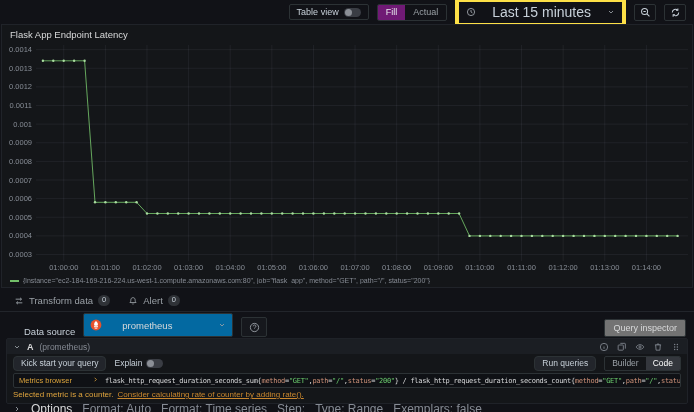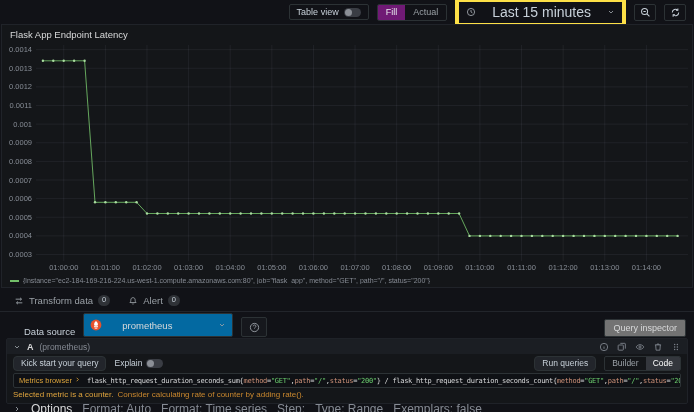--- a/index.html
+++ b/index.html
@@ -66,26 +66,26 @@
   .qicons{margin-left:auto;display:flex;gap:8px;color:#868b94;align-items:center}
   .qtoolbar{height:18px;display:flex;align-items:center;gap:8px;padding:0 6px;flex:none}
   .btn-sec{border:1px solid #2c3235;background:#22252b;color:#c7d0d9;font-size:8.5px;padding:1.5px 7px;border-radius:4px}
   .explain{display:flex;align-items:center;gap:4px;font-size:8.5px;color:#c7d0d9}
   .right-tools{margin-left:auto;display:flex;gap:8px;align-items:center}
   .bc-group{display:flex;border:1px solid #2c3235;border-radius:2px;overflow:hidden;font-size:8.5px}
   .bc-item{padding:1.5px 7px;color:#9aa0a6}
   .bc-item.active{background:#34373d;color:#fff}
   .qinput{height:13px;margin:1px 6px 0;background:#0f1115;border:1px solid #2c3235;border-radius:2px;
           display:flex;align-items:center;gap:6px;padding:0 5px;overflow:hidden;white-space:nowrap;flex:none}
-  .mb-label{color:var(--warning,#d9a23b);font-size:7.5px;display:flex;align-items:flex-start;gap:2px;flex:none}
+  .mb-label{color:var(--warning,#d9a23b);font-size:7.5px;display:flex;align-items:flex-start;gap:20px;flex:none}
   .code{font-family:"DejaVu Sans Mono",monospace;font-size:7px;letter-spacing:-0.3px;white-space:nowrap}
   .tok-metric{color:#d8d9da}.tok-label{color:#ce9178}.tok-str{color:#6ccf6f}.tok-op,.tok-brace{color:#d8d9da}
   .qwarn{margin:2px 6px 0;font-size:8px;display:flex;gap:4px;align-items:center;flex:none;white-space:nowrap}
   .warn-main{color:#e0a53e}
-  .warn-link{color:#c9872e;}
+  .warn-link{color:#c9872e;text-decoration:underline}
   .qopts{margin:3px 6px 8px;display:flex;gap:10px;align-items:center;font-size:12px;color:#868b94;flex:none}
   .opt-title{color:#d8d9da;font-weight:500}
 </style>
 </head>
 <body>
 
 <div class="app">
 
   <div class="toolbar">
     <div class="tv-group">

